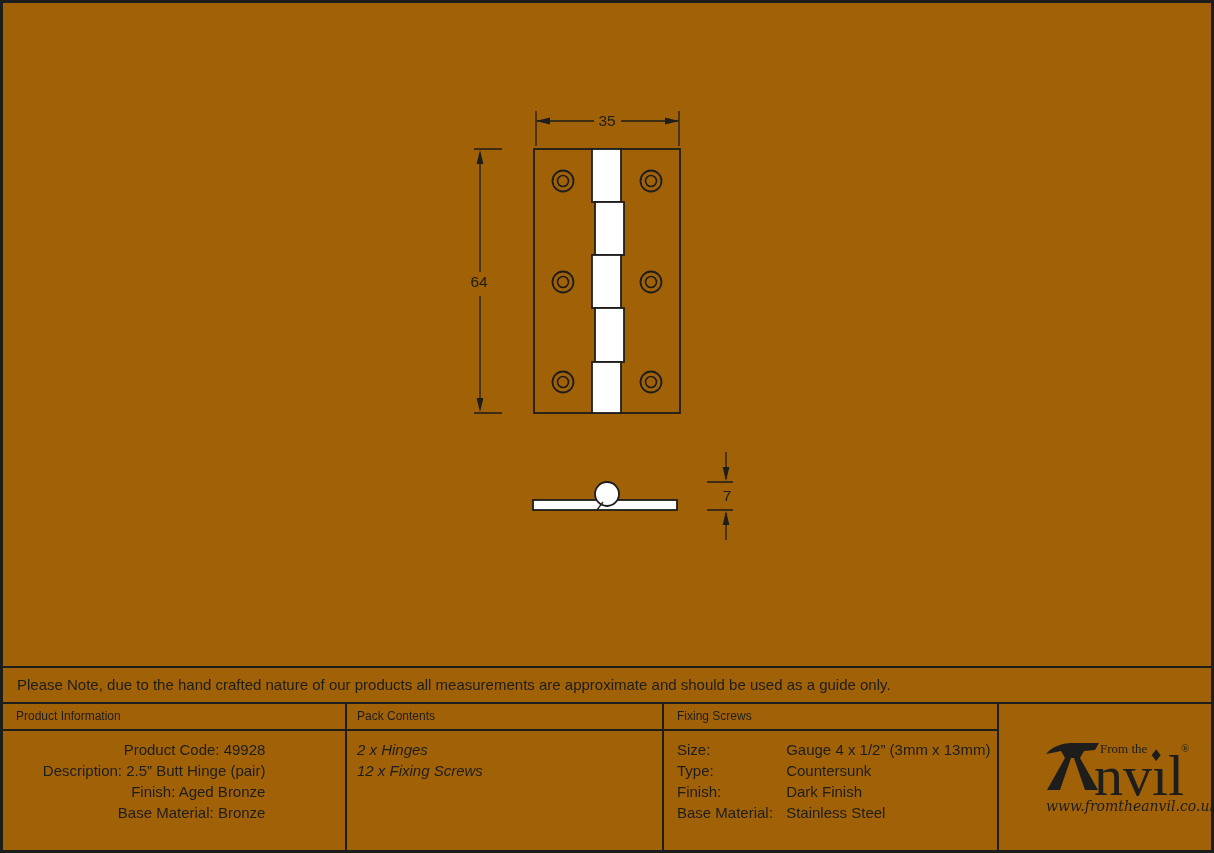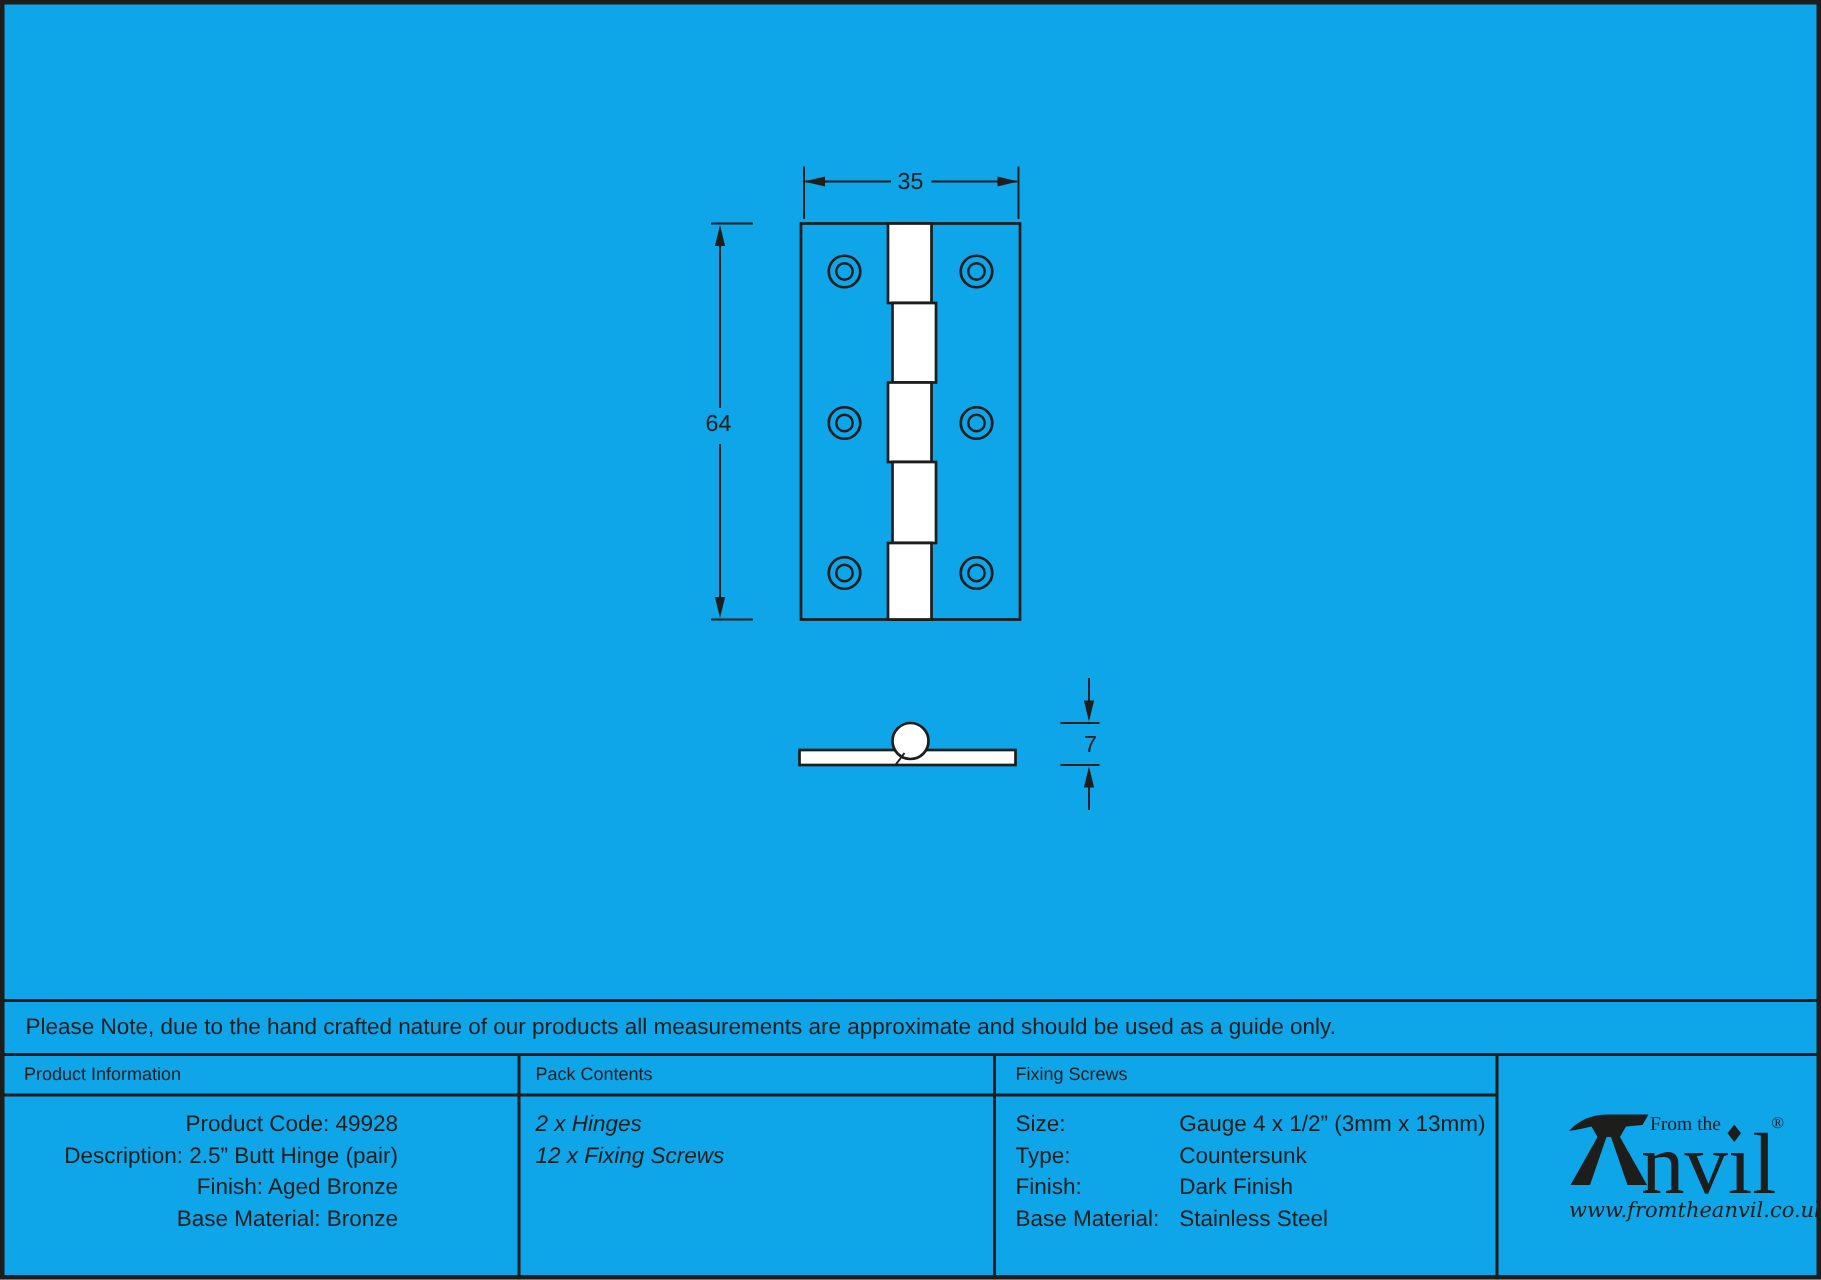--- a/index.html
+++ b/index.html
@@ -1,19 +1,19 @@
 <!DOCTYPE html>
 <html><head>
 <meta charset="utf-8">
 <style>
   html,body{margin:0;padding:0;background:#888;}
   .page{
     position:relative;
     width:1214px;height:853px;
-    background:#0ea5e9;
+    background:#a16207;
     font-family:"Liberation Sans",sans-serif;
     color:#1d1d1b;
     overflow:hidden;
   }
   .frame{position:absolute;inset:0;border:3px solid #1d1d1b;pointer-events:none;z-index:5;}
   .drawing-svg{position:absolute;left:0;top:0;z-index:1;}
   .hline,.vline{position:absolute;background:#1d1d1b;z-index:2;}
   .note{
     position:absolute;left:17px;top:667px;height:20px;line-height:35px;
     font-size:15px;white-space:nowrap;z-index:3;

